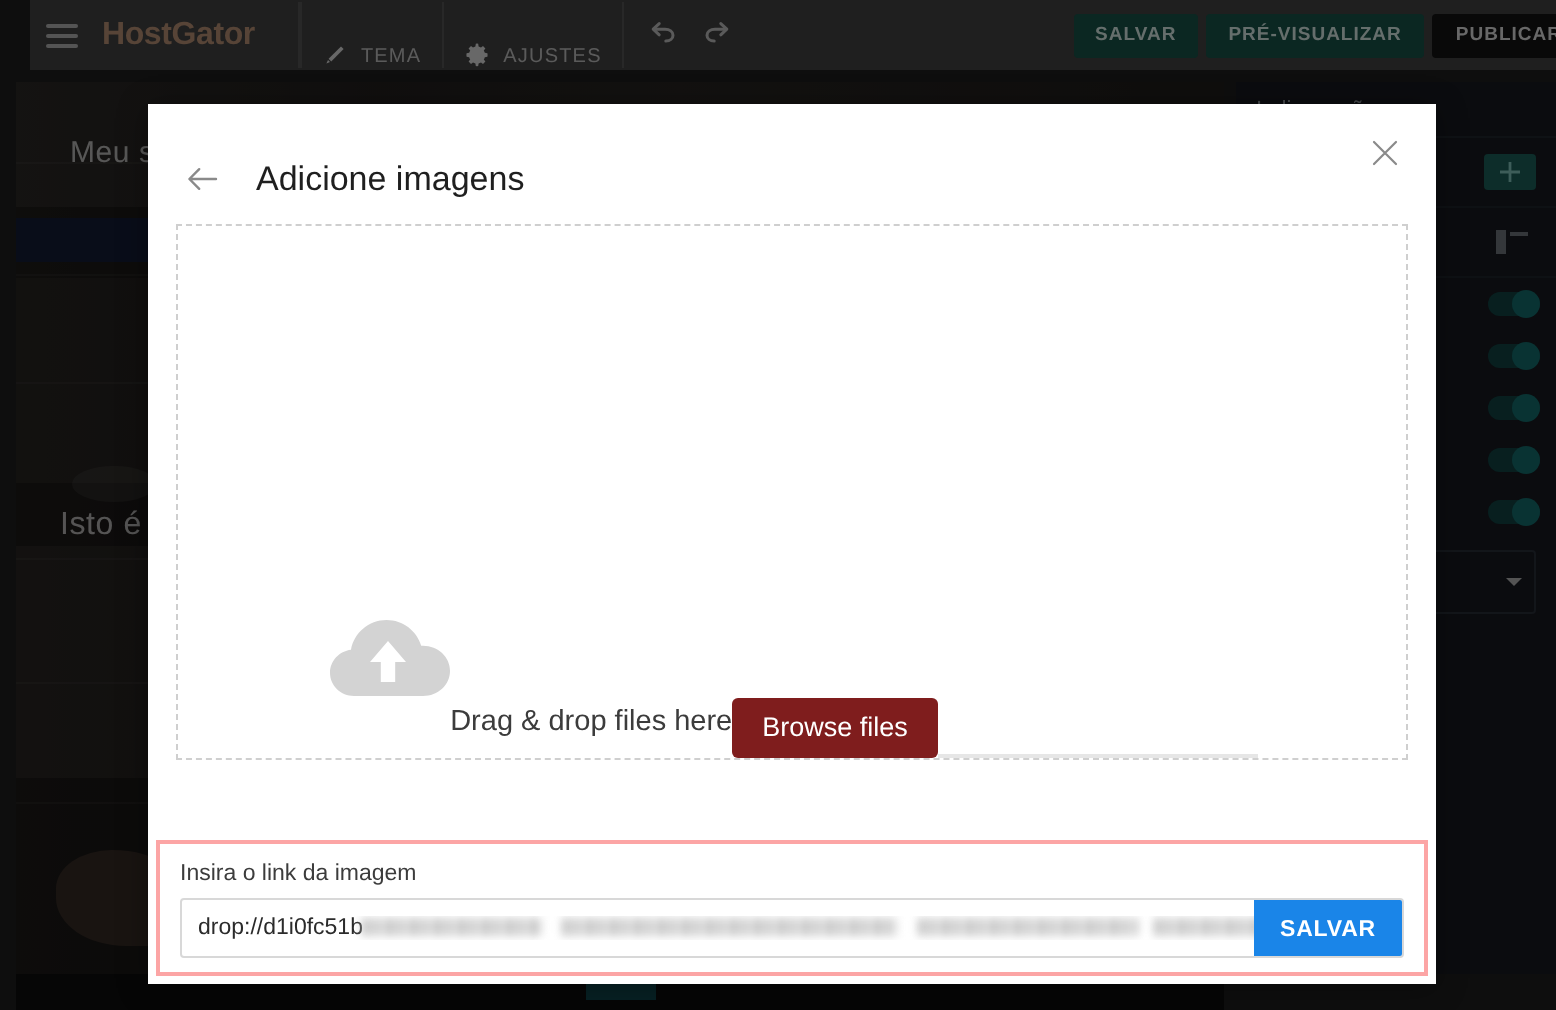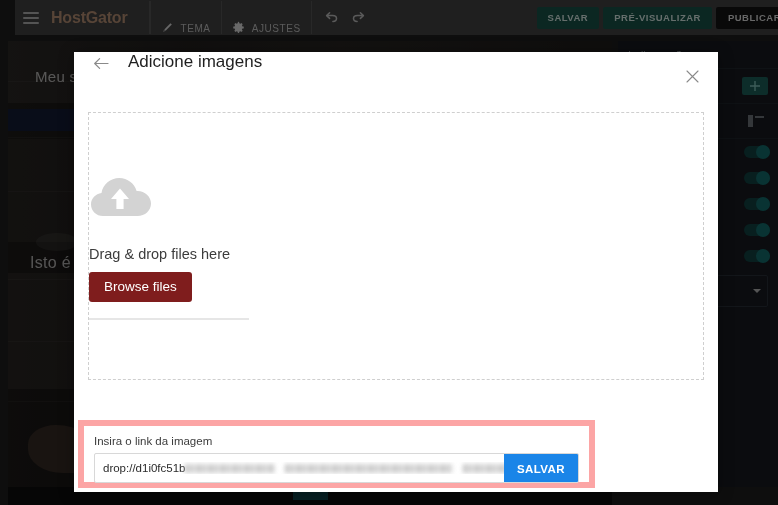--- a/index.html
+++ b/index.html
@@ -215,21 +215,21 @@
   
   #modal {
     position: absolute;
     left: 74px; top: 52px;
     width: 644px; height: 440px;
     background: #ffffff;
     box-shadow: 0 2px 14px rgba(0,0,0,0.35);
   }
   #modal-header {
     height: 48px;
-    display: flex; align-items: flex-start;
+    display: flex; align-items: flex-end;
     padding: 0 16px;
     position: relative;
   }
   #back-arrow {
     width: 22px; height: 22px;
     display: flex; align-items: center; justify-content: center;
     color: #8a8a8a;
     cursor: pointer;
   }
   #modal-title {
@@ -244,22 +244,22 @@
     color: #8a8a8a;
     font-size: 16px;
     cursor: pointer;
   }
   #dropzone {
     position: absolute;
     left: 14px; top: 60px;
     width: 616px; height: 268px;
     border: 1px dashed #cfcfcf;
     box-sizing: border-box;
-    display: flex; flex-direction: column;
-    align-items: flex-start; justify-content: center;
+    display: flex; flex-direction: row;
+    align-items: flex-end; justify-content: center;
   }
   #cloud-icon { margin-bottom: 24px; }
   #dz-text {
     font-size: 14.5px;
     color: #3c3c3c;
     margin-bottom: 10px;
   }
   #browse-files {
     background: #7f1d1d;
     color: #ffffff;
@@ -273,22 +273,22 @@
   #dz-divider {
     margin-top: 16px;
     width: 160px; height: 2px;
     background: #e6e6e6;
   }
 
   
   #url-block {
     position: absolute;
     left: 4px; top: 368px;
-    width: 517px; height: 68px;
-    border: 6px solid #fca5a5;
+    width: 636px; height: 68px;
+    border: 2px solid #fca5a5;
     box-sizing: border-box;
     padding: 9px 10px 0 10px;
   }
   #url-label {
     font-size: 11.5px;
     color: #3c3c3c;
     margin-bottom: 6px;
   }
   #url-input-wrap {
     position: relative;

